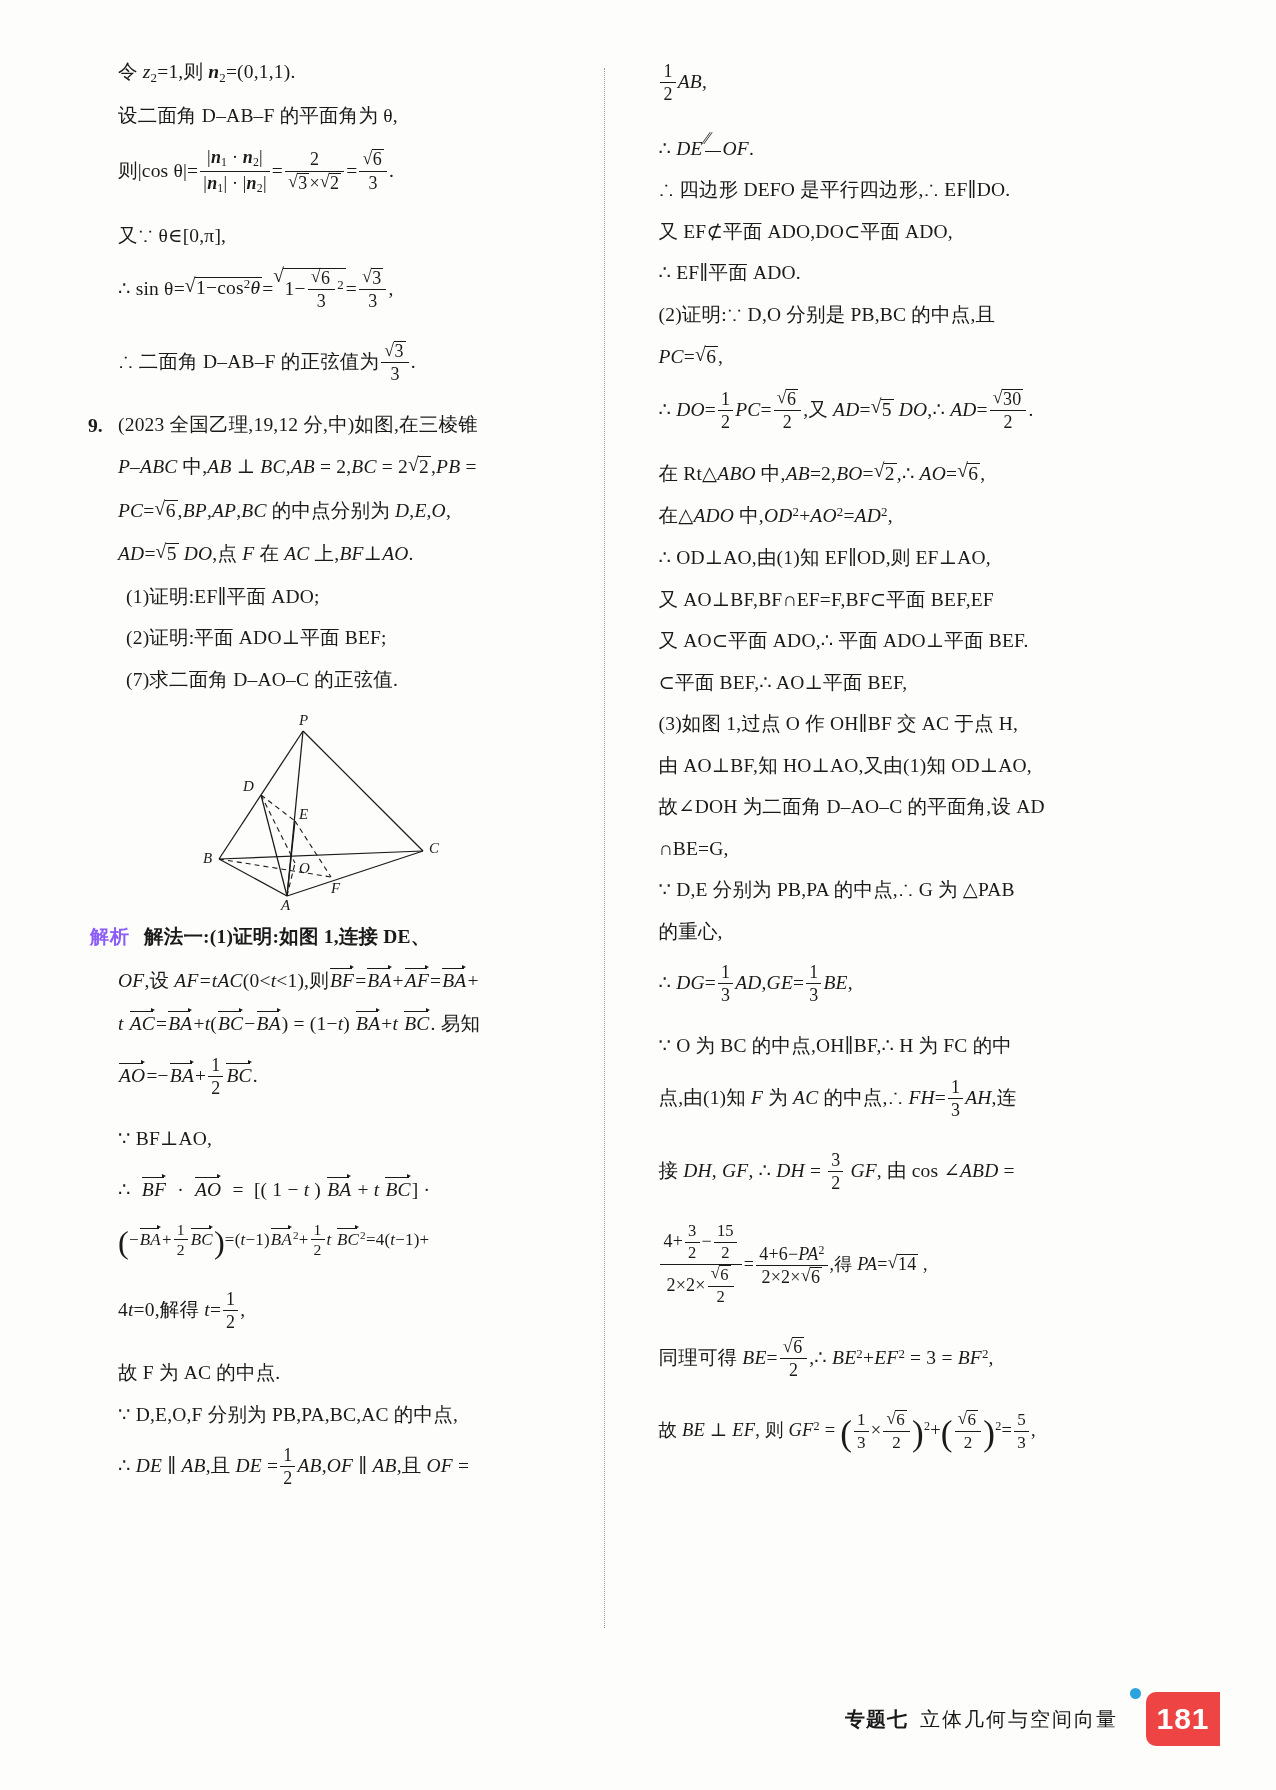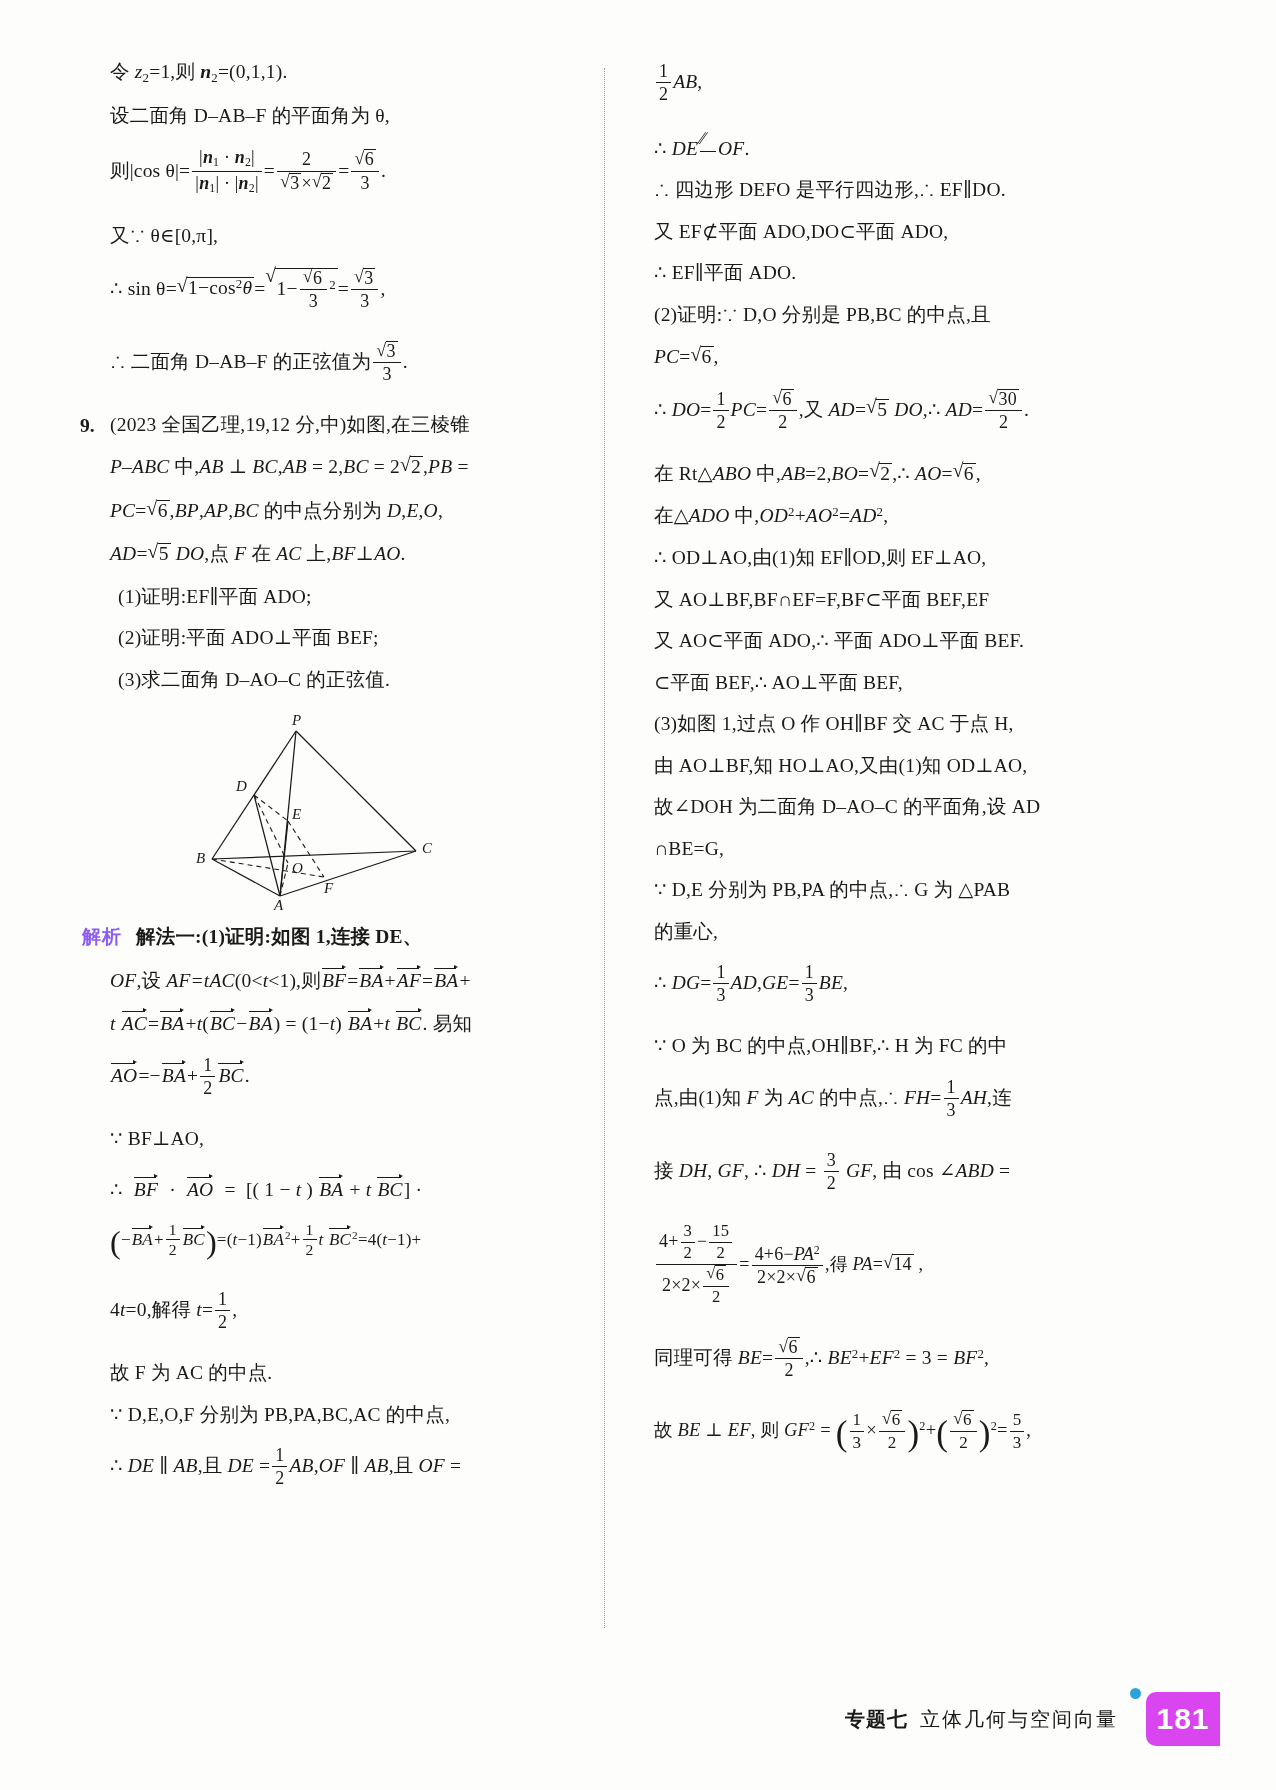--- a/index.html
+++ b/index.html
@@ -10,21 +10,21 @@
     font-family:"Liberation Serif","DejaVu Serif",serif;
     color:#1a1a1a;
     position:relative;
     overflow:hidden;
   }
   .page { position:absolute; inset:0; }
 
   
   .columns {
     position:absolute;
-    left:0; right:0; top:62px;
+    left:8px; right:0; top:62px;
     height:1560px;
     display:flex;
     gap:7px;
   }
   .col {
     position:relative;
     padding:0 38px 0 0;
   }
   .col-left  { width:600px; padding-left:110px; }
   .col-right { width:676px; padding-left:50px; }
@@ -137,21 +137,21 @@
     font-family:"Liberation Sans","DejaVu Sans",sans-serif;
     font-weight:bold; font-size:20px; letter-spacing:1px;
   }
   .foot-title {
     font-family:"Liberation Sans","DejaVu Sans",sans-serif;
     font-size:20px; letter-spacing:2px;
   }
   .pagebox {
     margin-left:16px;
     min-width:74px; height:54px;
-    background:#d946ef;
+    background:#ef4444;
     border-radius:10px 0 0 10px;
     color:#fff;
     display:flex; align-items:center; justify-content:center;
     font-family:"Liberation Sans","DejaVu Sans",sans-serif;
     font-weight:bold; font-size:30px;
     letter-spacing:1px;
     position:relative;
   }
   .pagedot {
     position:absolute; left:-16px; top:-4px;
@@ -222,21 +222,21 @@
         <div class="ln tall">
           <i class="v">PC</i>=<span class="sq"><span class="rad">6</span></span>,<i class="v">BP</i>,<i class="v">AP</i>,<i class="v">BC</i> 的中点分别为 <i class="v">D</i>,<i class="v">E</i>,<i class="v">O</i>,
         </div>
 
         <div class="ln tall">
           <i class="v">AD</i>=<span class="sq"><span class="rad">5</span></span> <i class="v">DO</i>,点 <i class="v">F</i> 在 <i class="v">AC</i> 上,<i class="v">BF</i>⊥<i class="v">AO</i>.
         </div>
 
         <div class="ln tall subq">(1)证明:EF∥平面 ADO;</div>
         <div class="ln tall subq">(2)证明:平面 ADO⊥平面 BEF;</div>
-        <div class="ln tall subq">(3)求二面角 D–AO–C 的正弦值.</div>
+        <div class="ln tall subq">(7)求二面角 D–AO–C 的正弦值.</div>
       </div>
 
       <div class="figure">
         <svg width="300" height="200" viewBox="0 0 300 200">
           <g stroke="#1a1a1a" stroke-width="1.25" fill="none">
 
             <line x1="112" y1="20" x2="28" y2="148"></line>
             <line x1="112" y1="20" x2="232" y2="140"></line>
             <line x1="112" y1="20" x2="96" y2="185"></line>
 

